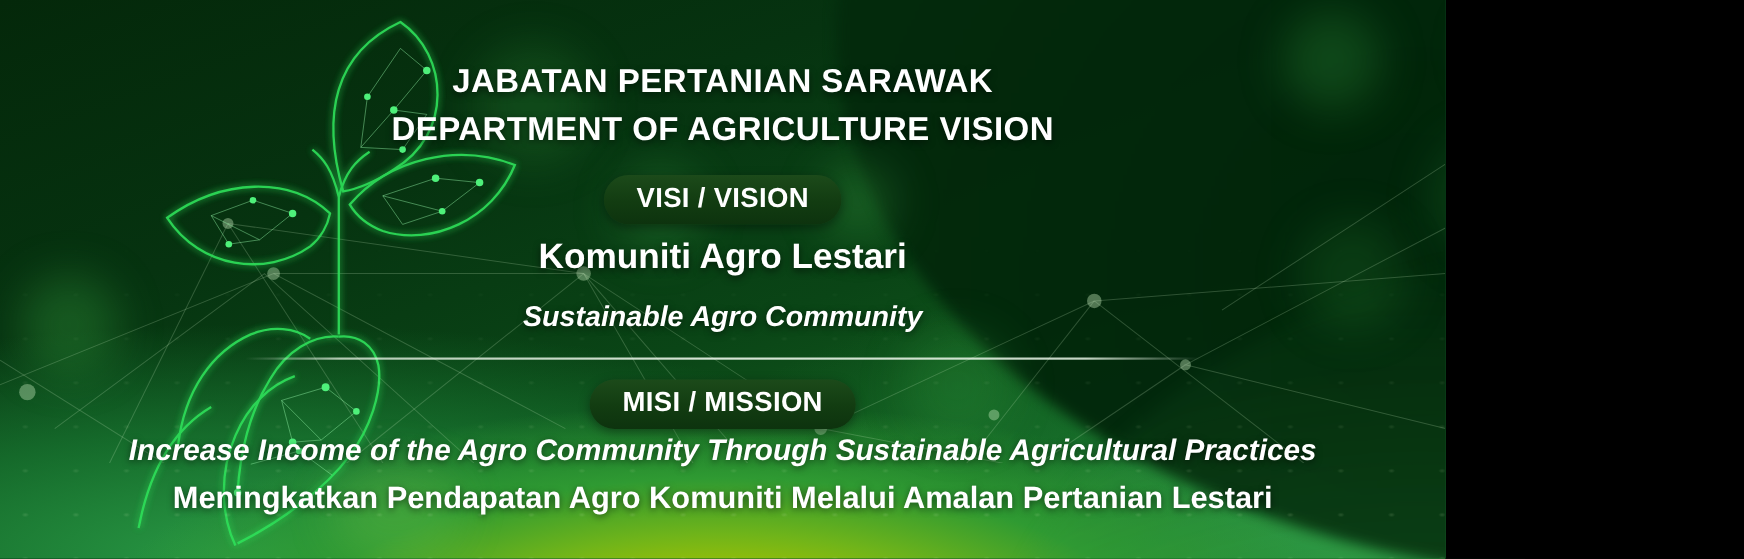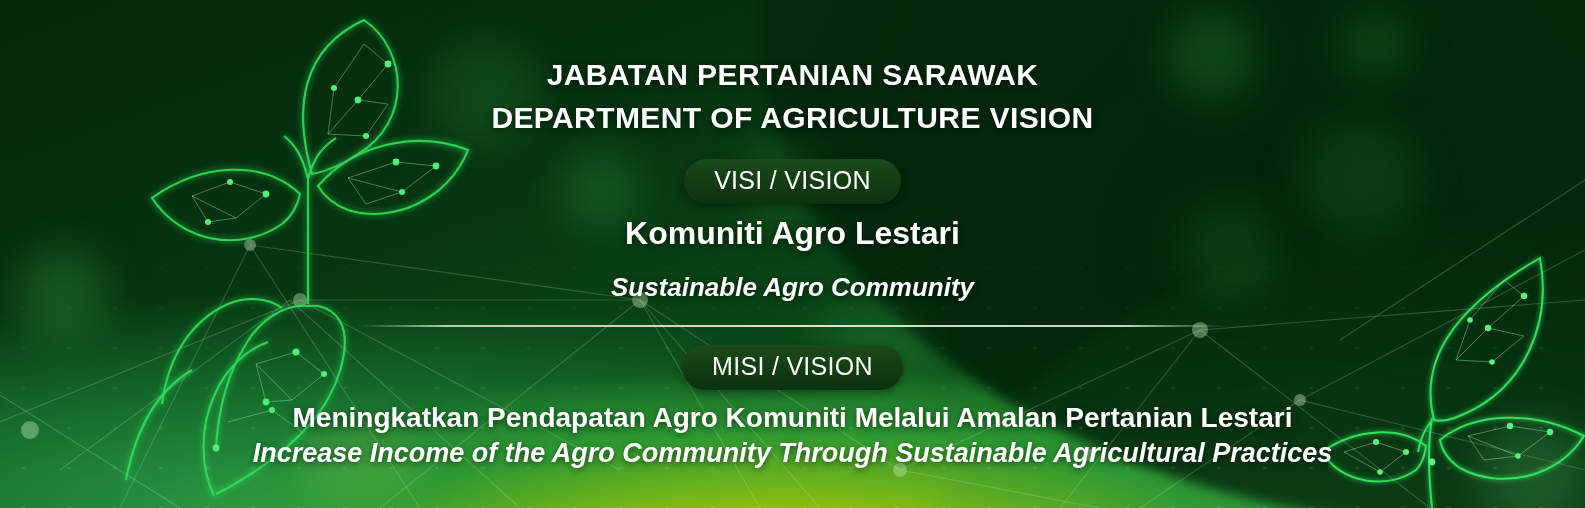--- a/index.html
+++ b/index.html
@@ -1,20 +1,20 @@
 <!DOCTYPE html>
 <html><head>
 <meta charset="utf-8">
 <style>
   html,body{margin:0;padding:0;background:#000;}
   body{font-family:"Liberation Sans",sans-serif;}
 
   .banner{
     position:relative;
-    width:1585px;height:508px;
+    width:1314px;height:508px;
     overflow:hidden;
     background:#15803d;
   }
 
   
   .bg-base{
     position:absolute;inset:0;
     background:
       radial-gradient(ellipse 60% 55% at 50% 112%, #c9d400 0%, #a8c400 14%, #6fb41a 30%, #2f9a32 48%, rgba(26,120,40,0) 72%),
       radial-gradient(ellipse 75% 60% at 18% 100%, #2a9b46 0%, rgba(28,130,55,0.65) 38%, rgba(10,70,25,0) 70%),
@@ -75,21 +75,21 @@
     line-height:1.42;
     text-shadow:0 2px 7px rgba(0,0,0,.55);
     white-space:nowrap;
   }
 
   .pill{
     display:inline-block;
     background:linear-gradient(180deg,#1c4a1a 0%,#123c11 55%,#0d330e 100%);
     color:#fff;
     font-size:25px;
-    font-weight:normal;
+    font-weight:bold;
     letter-spacing:.3px;
     padding:7px 30px 9px;
     border-radius:24px;
     box-shadow:0 3px 10px rgba(0,0,0,.38);
     white-space:nowrap;
   }
 
   .ms-line{
     color:#fff;
     font-weight:bold;
@@ -271,19 +271,19 @@
 
     <div class="vision-wrap">
       <div class="pill">VISI / VISION</div>
       <div class="ms-line v-ms">Komuniti Agro Lestari</div>
       <div class="ms-line en v-en">Sustainable Agro Community</div>
     </div>
 
     <div class="divider"></div>
 
     <div class="mission-wrap">
-      <div class="pill">MISI / VISION</div>
+      <div class="pill">MISI / MISSION</div>
+      <div class="ms-line en m-en">Increase Income of the Agro Community Through Sustainable Agricultural Practices</div>
       <div class="ms-line m-ms">Meningkatkan Pendapatan Agro Komuniti Melalui Amalan Pertanian Lestari</div>
-      <div class="ms-line en m-en">Increase Income of the Agro Community Through Sustainable Agricultural Practices</div>
     </div>
 
   </div>
 </div>
 
 </body></html>

